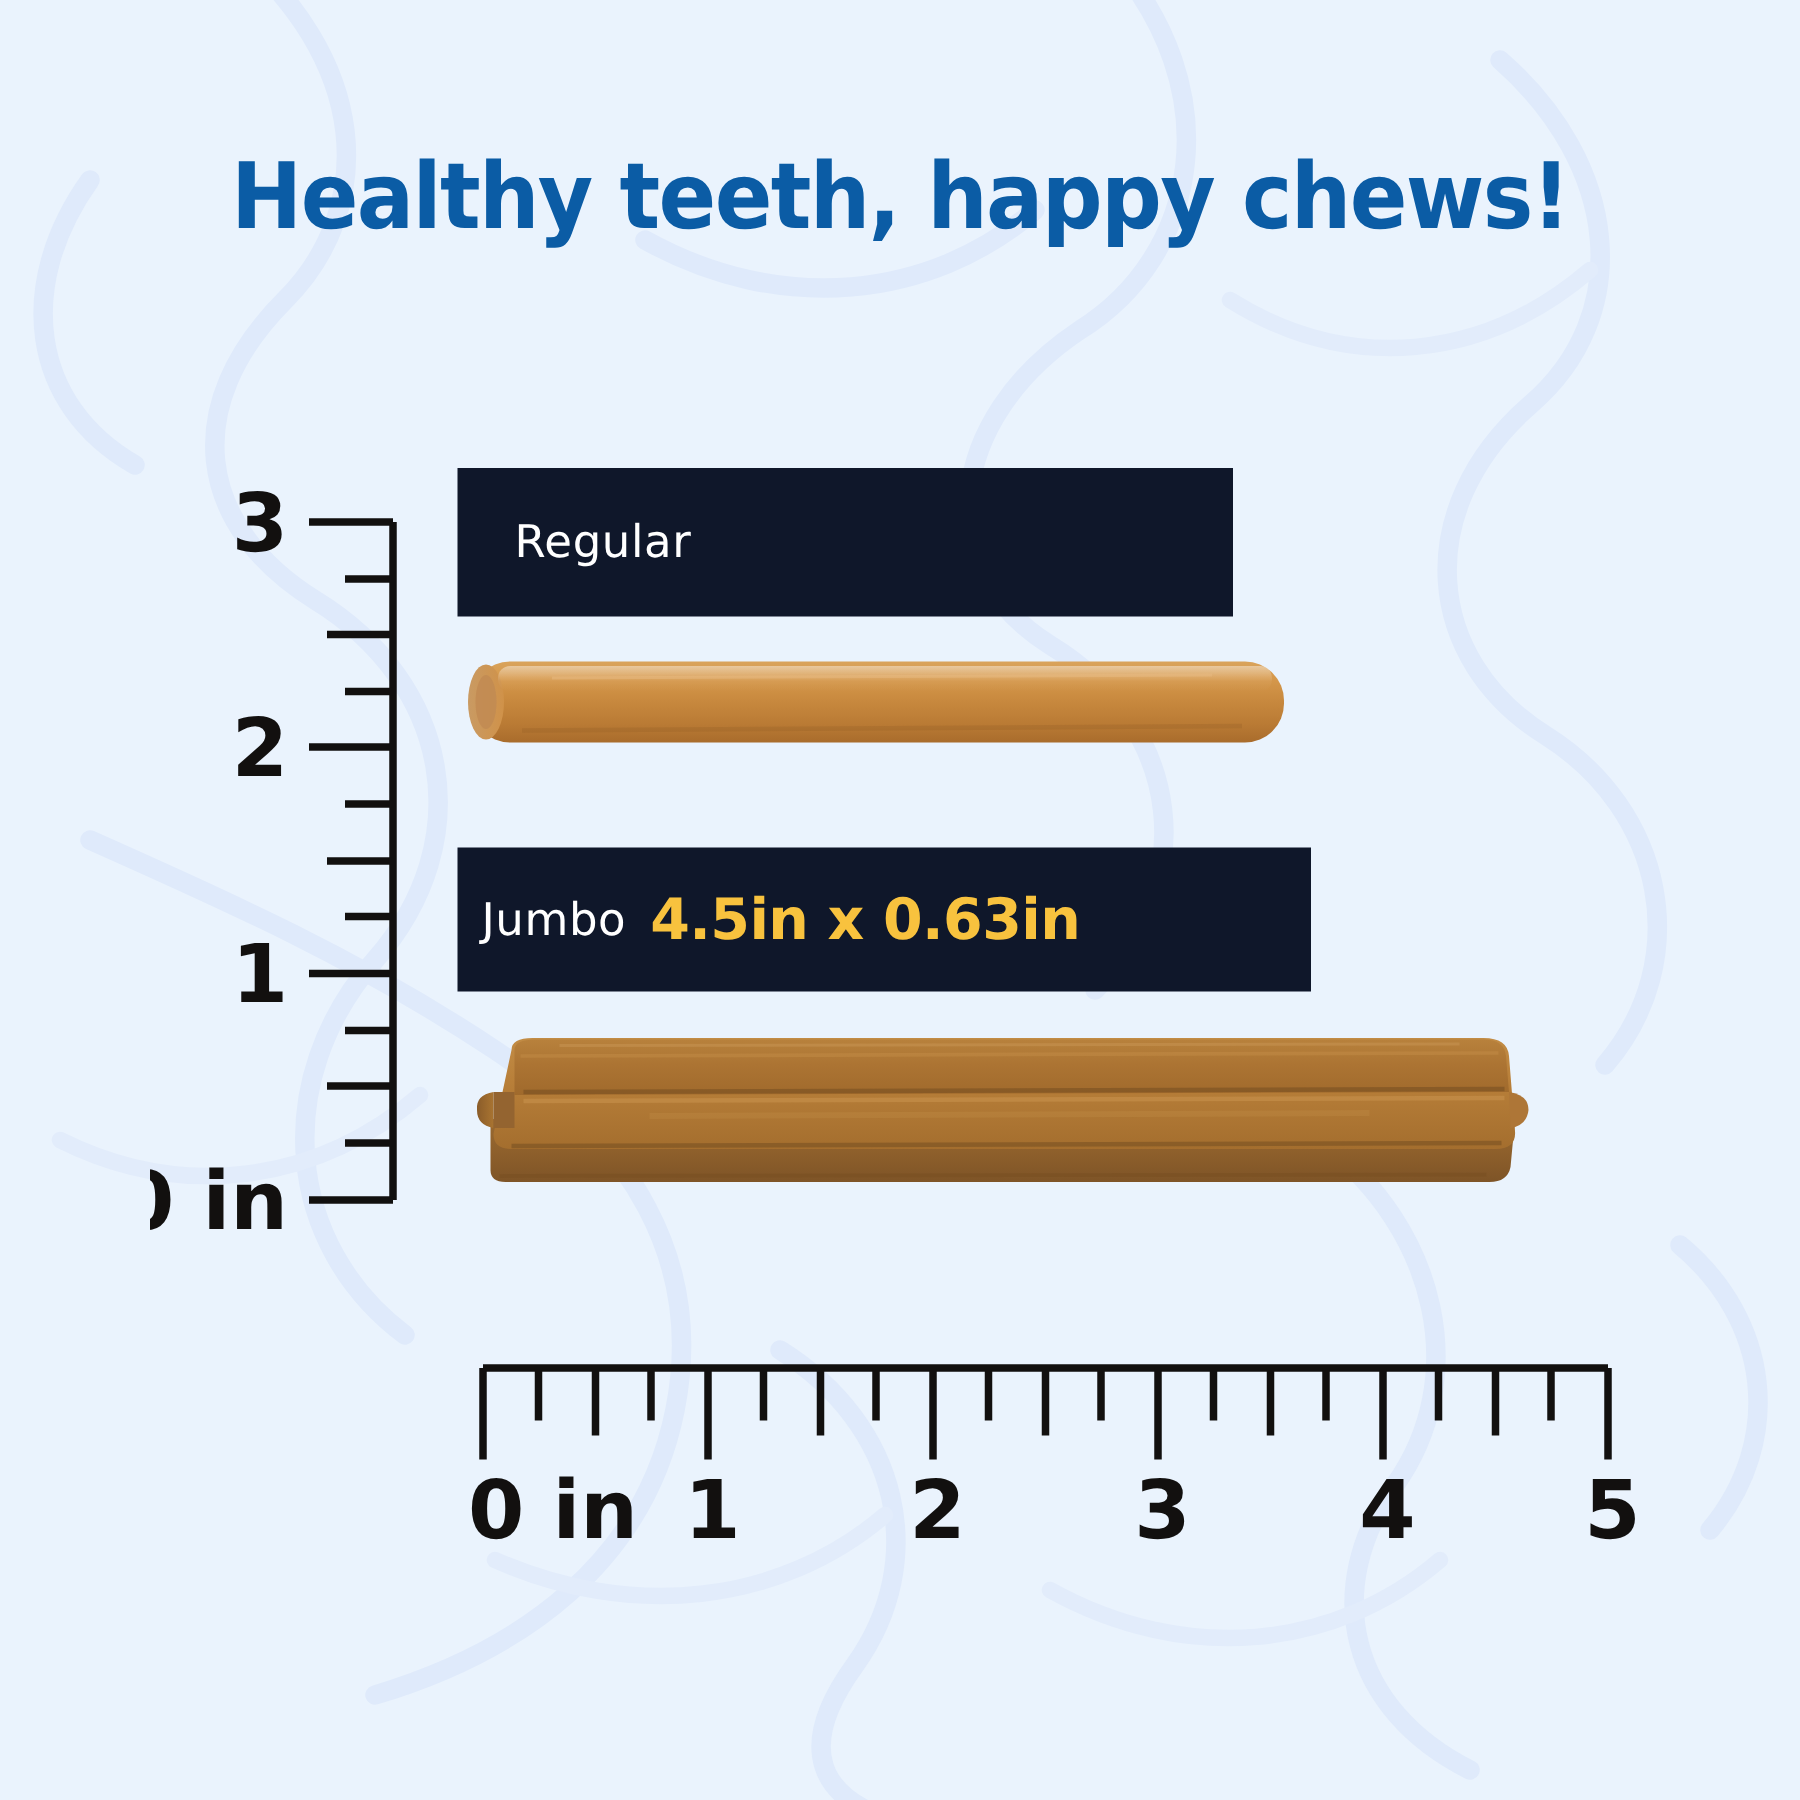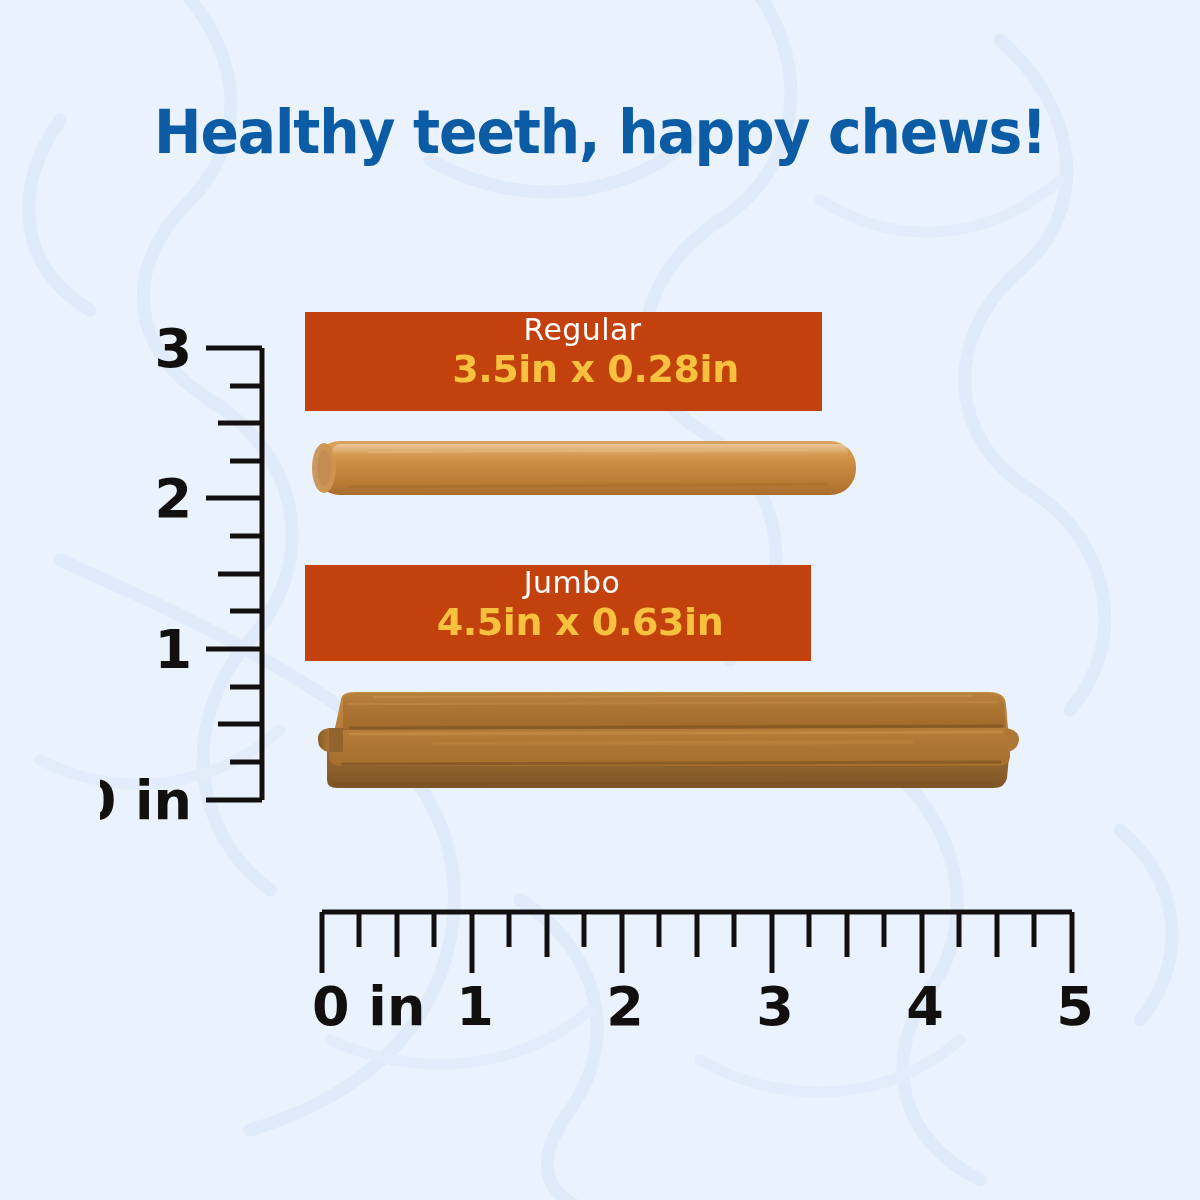--- a/index.html
+++ b/index.html
@@ -61,39 +61,38 @@
     position: absolute;
     left: 300px;
     top: 895px;
     width: 800px;
     height: 140px;
   }
 
   
   .size-bar {
     position: absolute;
-    background: #c2410c;
+    background: #0f172a;
     display: flex;
     align-items: center;
     box-sizing: border-box;
-    flex-direction: column;
   }
   #bar-regular {
     left: 305px;
     top: 312px;
     width: 517px;
     height: 99px;
     padding-left: 38px;
   }
   #bar-jumbo {
     left: 305px;
     top: 565px;
-    width: 506px;
+    width: 569px;
     height: 96px;
-    padding-left: 28px;
+    padding-left: 16px;
   }
   .size-name {
     color: #ffffff;
     font-family: "DejaVu Sans", sans-serif;
     font-size: 30px;
     font-weight: normal;
     letter-spacing: 0.4px;
     white-space: nowrap;
   }
   .size-dims {
@@ -180,21 +179,20 @@
     <line class="tick" x1="130" y1="442" x2="162" y2="442" stroke-width="5"></line>
 
     <text class="rule-label" x="92" y="47" font-size="54" text-anchor="end">3</text>
     <text class="rule-label" x="92" y="197" font-size="54" text-anchor="end">2</text>
     <text class="rule-label" x="92" y="348" font-size="54" text-anchor="end">1</text>
     <text class="rule-label" x="92" y="499" font-size="54" text-anchor="end">0 in</text>
   </svg>
 
   <div class="size-bar" id="bar-regular">
     <span class="size-name">Regular</span>
-    <span class="size-dims">3.5in x 0.28in</span>
   </div>
 
   <svg id="chew-regular" viewBox="0 0 554 62" xmlns="http://www.w3.org/2000/svg">
     <defs>
       <linearGradient id="regGrad" x1="0" y1="0" x2="0" y2="1">
         <stop offset="0%" stop-color="#d9a35c"></stop>
         <stop offset="18%" stop-color="#d79a4d"></stop>
         <stop offset="46%" stop-color="#c98a3f"></stop>
         <stop offset="78%" stop-color="#b97a34"></stop>
         <stop offset="100%" stop-color="#a96c2c"></stop>

